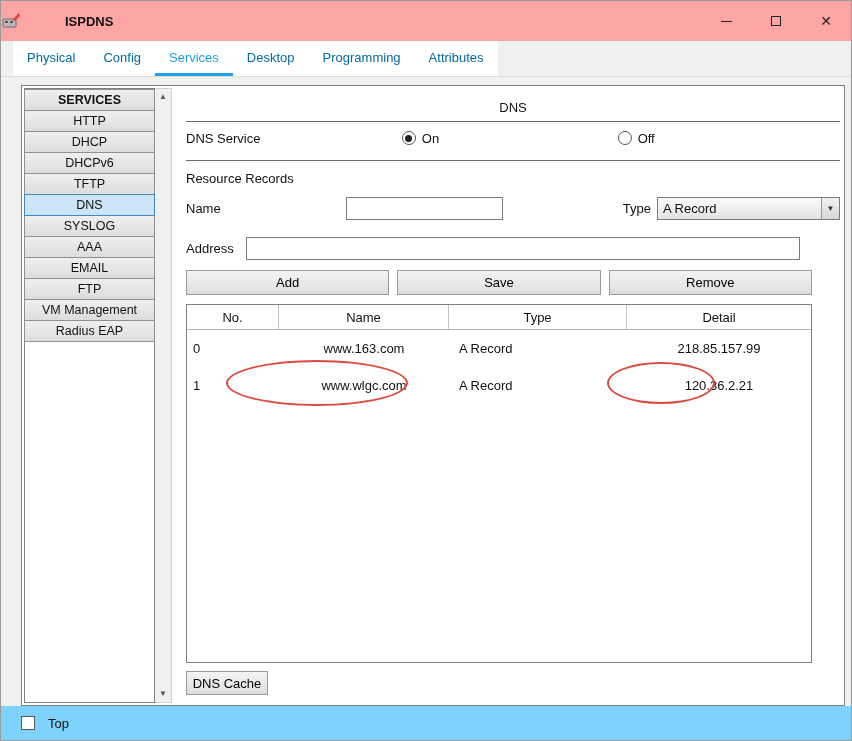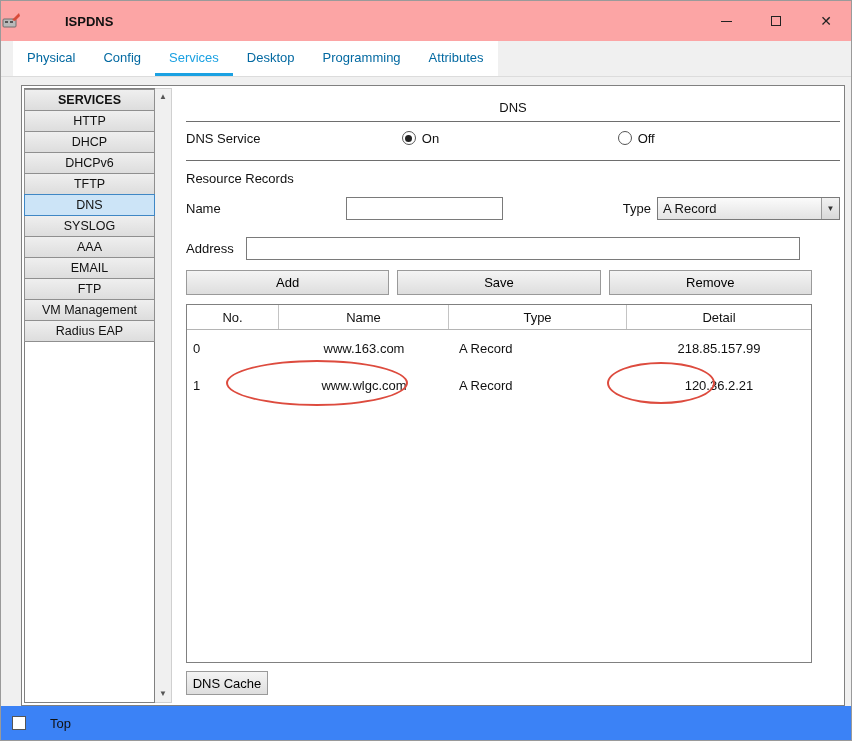--- a/index.html
+++ b/index.html
@@ -205,22 +205,22 @@
     pointer-events: none;
   }
   .ellipse-name { left: 39px; top: 55px; width: 182px; height: 46px; }
   .ellipse-detail { left: 420px; top: 57px; width: 108px; height: 42px; }
   .cache-row { margin-top: 8px; }
   .cache-btn { width: 82px; height: 24px; flex: none; }
   
   .footer {
     flex: 0 0 34px;
     display: flex; align-items: center;
-    padding-left: 11px; gap: 24px;
-    background: #3b82f6;
+    padding-left: 20px; gap: 13px;
+    background: #7dd3fc;
   }
   .checkbox {
     width: 14px; height: 14px;
     border: 1px solid #555; background: #fff;
     display: inline-block;
   }
 </style>
 </head>
 <body>
 

